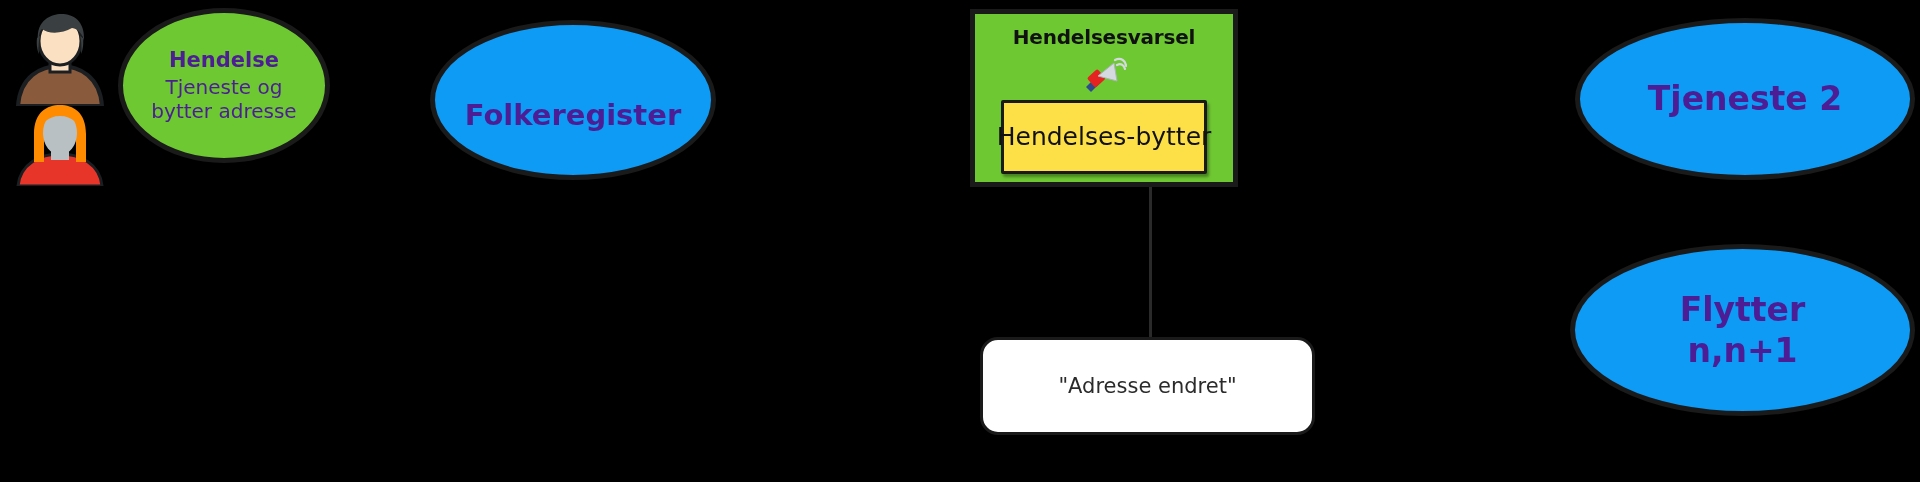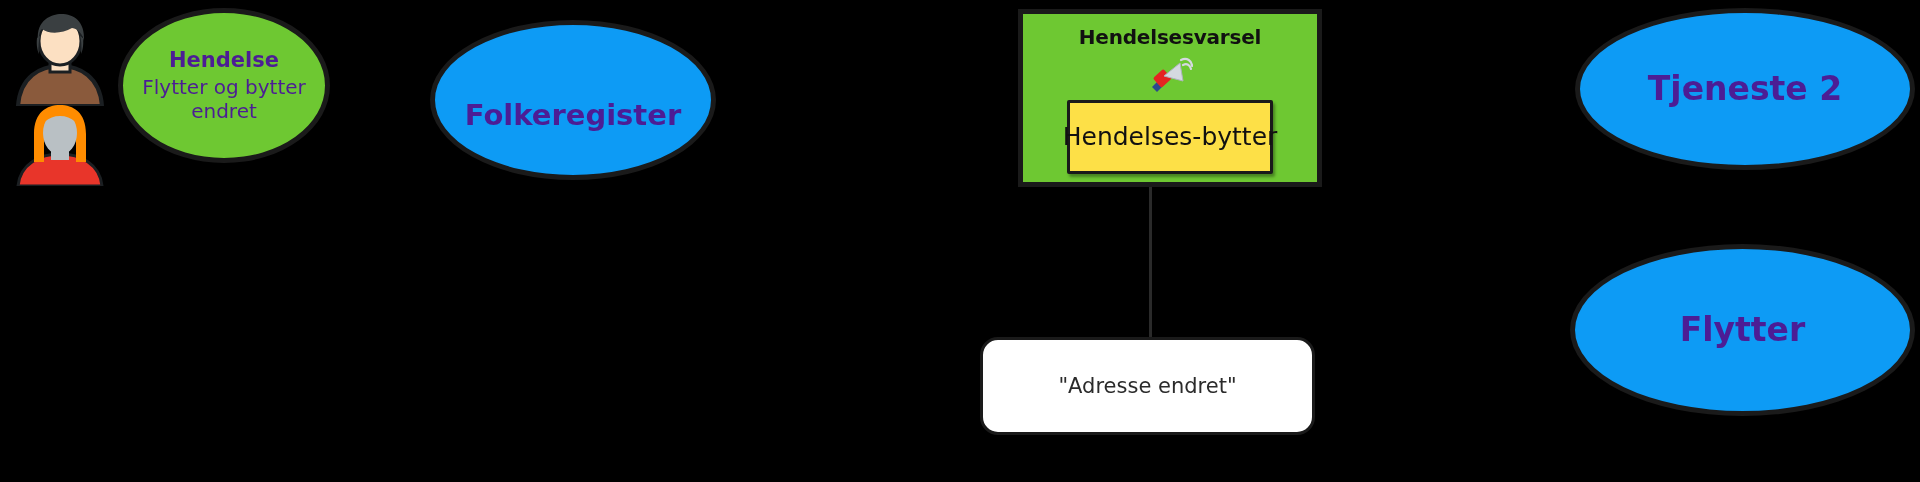--- a/index.html
+++ b/index.html
@@ -53,36 +53,36 @@
   #node-hendelse .ell-title { font-size: 21px; margin-bottom: 3px; }
   #node-hendelse .ell-sub   { font-size: 20px; max-width: 180px; }
 
   #node-folkeregister {
     left: 430px; top: 20px;
     width: 286px; height: 160px;
   }
   #node-folkeregister .ell-title { font-size: 29px; margin-top: 32px; }
 
   #node-tjeneste2 {
-    left: 1575px; top: 8px;
+    left: 1575px; top: 18px;
     width: 340px; height: 162px; text-align: right;
   }
   #node-tjeneste2 .ell-title { font-size: 33px; }
 
   #node-tjeneste-n {
     left: 1570px; top: 244px;
     width: 345px; height: 172px;
   }
   #node-tjeneste-n .ell-title { font-size: 33px; line-height: 1.25; }
 
   
   #node-hendelsesvarsel {
     position: absolute;
-    left: 1018px; top: 9px;
-    width: 304px; height: 178px;
+    left: 970px; top: 9px;
+    width: 268px; height: 178px;
     background: #6EC832;
     border: 5px solid #1a1a1a;
     box-sizing: border-box;
     display: flex;
     flex-direction: column;
     align-items: center;
     padding-top: 11px;
   }
   #hv-title {
     font-size: 20px;
@@ -175,21 +175,21 @@
       <path d="M20 30 C20 8, 33 1, 46 1 C59 1, 72 8, 72 30 L72 58 L62 58 L62 34 C58 26, 34 26, 30 34 L30 58 L20 58 Z" fill="#ff8c00"></path>
 
       <ellipse cx="46" cy="29" rx="17" ry="22" fill="#b9c0c4"></ellipse>
 
       <path d="M22 32 C22 10, 34 2, 46 2 C58 2, 70 10, 70 32 C66 20, 58 12, 46 12 C34 12, 26 20, 22 32 Z" fill="#ff8c00"></path>
     </svg>
   </div>
 
   <div class="ellipse green" id="node-hendelse">
     <div class="ell-title">Hendelse</div>
-    <div class="ell-sub">Flytter og bytter endret</div>
+    <div class="ell-sub">Tjeneste og bytter adresse</div>
   </div>
 
   <div class="ellipse blue" id="node-folkeregister">
     <div class="ell-title">Folkeregister</div>
   </div>
 
   <div id="connector-line"></div>
 
   <div id="node-hendelsesvarsel">
     <div id="hv-title">Hendelsesvarsel</div>
@@ -217,15 +217,16 @@
   <div id="node-adresse-endret">
     <span class="ae-line">"Adresse endret"</span>
   </div>
 
   <div class="ellipse blue" id="node-tjeneste2">
     <div class="ell-title">Tjeneste 2</div>
   </div>
 
   <div class="ellipse blue" id="node-tjeneste-n">
     <div class="ell-title">Flytter</div>
+    <div class="ell-title">n,n+1</div>
   </div>
 
 </div>
 
 </body></html>

